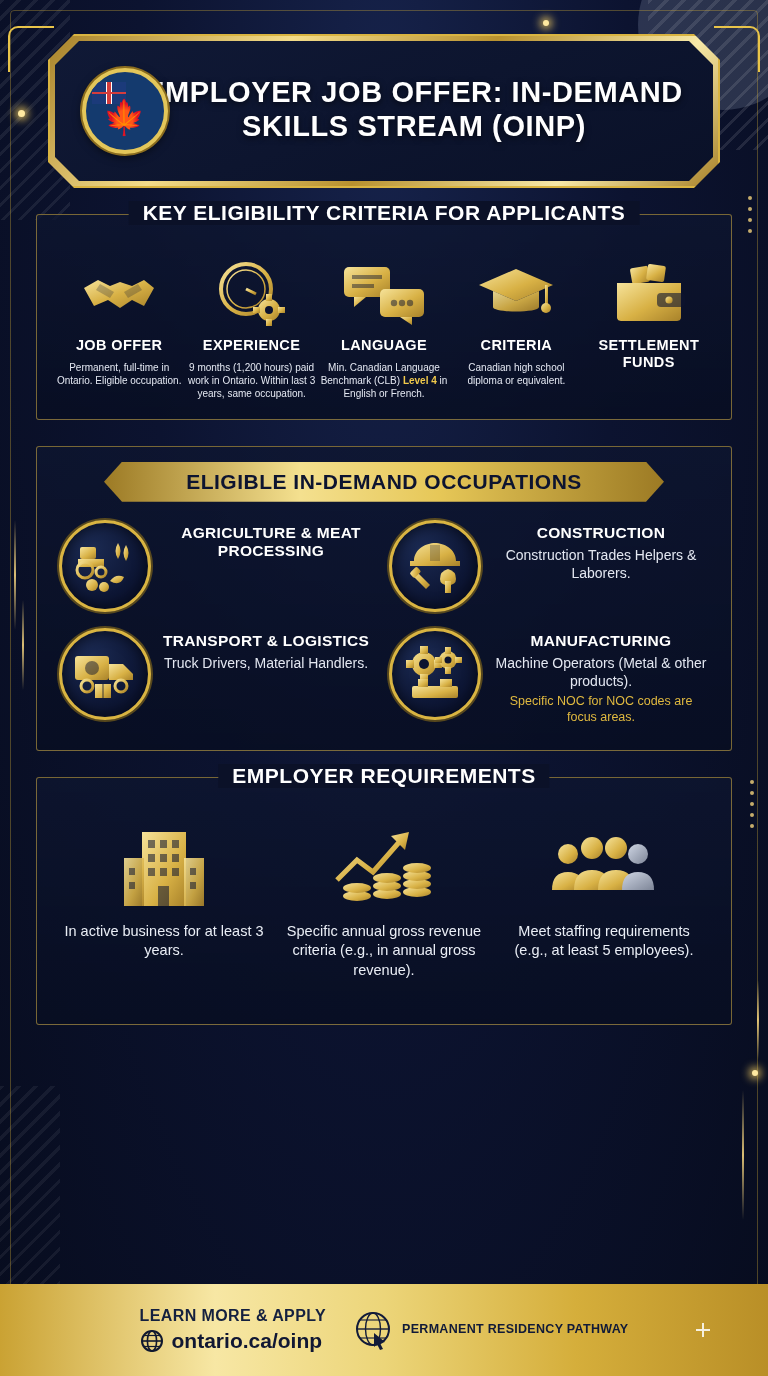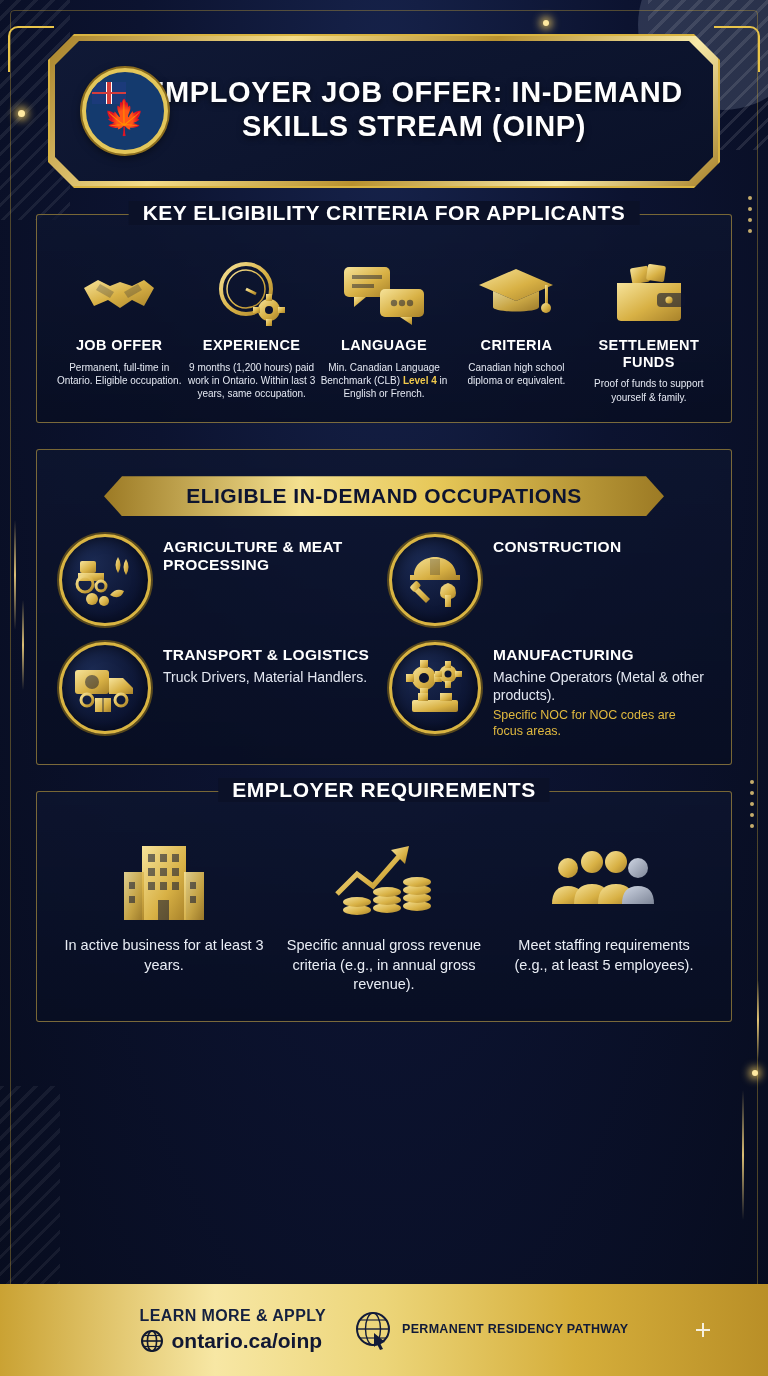--- a/index.html
+++ b/index.html
@@ -123,42 +123,42 @@
     background: #0b1128;
     padding: 0 14px;
     color: #ffffff;
     font-size: 21px;
     font-weight: bold;
     letter-spacing: 0.5px;
     white-space: nowrap;
   }
 
   
-  .crit-row { display: flex; justify-content: space-between; gap: 4px; padding: 6px 4px 0 4px; }
+  .crit-row { display: flex; justify-content: center; gap: 4px; padding: 6px 4px 0 4px; }
   .crit { width: 132px; text-align: center; }
   .crit .ico { height: 86px; display:flex; align-items:center; justify-content:center; }
   .crit h4 {
     color: #ffffff; font-size: 14.5px; font-weight: bold; letter-spacing: 0.4px;
     margin-bottom: 7px; line-height: 1.15;
   }
   .crit p { color: #e4e8f2; font-size: 10px; line-height: 1.34; }
   .hl { color: #f0c94b; font-weight: bold; }
 
   
   .occ-banner {
     position: relative;
     margin: 0 auto 18px auto;
     width: 560px; height: 40px;
     background: linear-gradient(90deg, #9c7a24, #f4e08f 35%, #e6c757 60%, #9c7a24);
     clip-path: polygon(18px 0, calc(100% - 18px) 0, 100% 50%, calc(100% - 18px) 100%, 18px 100%, 0 50%);
     display: flex; align-items: center; justify-content: center;
     color: #0d1430; font-size: 21px; font-weight: bold; letter-spacing: 0.5px;
   }
   .occ-grid { display: grid; grid-template-columns: 1fr 1fr; gap: 16px 10px; padding: 0 8px 6px 8px; }
-  .occ { display: flex; gap: 12px; align-items: flex-start; }
+  .occ { display: flex; gap: 12px; align-items: flex-start; text-align: center; }
   .occ-ico {
     flex: 0 0 auto; width: 92px; height: 92px; border-radius: 50%;
     background: radial-gradient(circle at 35% 30%, #1b2a52, #0b1330 70%);
     border: 3px solid #d9b441;
     box-shadow: 0 0 0 2px rgba(120,95,25,0.7), inset 0 0 14px rgba(0,0,0,0.6);
     display:flex; align-items:center; justify-content:center;
   }
   .occ-txt { padding-top: 4px; }
   .occ-txt h4 { color: #ffffff; font-size: 15.5px; font-weight: bold; line-height: 1.16; margin-bottom: 4px; letter-spacing: .3px;}
   .occ-txt p { color: #e3e7f1; font-size: 14px; line-height: 1.3; }
@@ -344,27 +344,26 @@
                 </linearGradient>
               </defs>
             <rect x="20" y="4" width="18" height="16" rx="2" fill="url(#g5)" transform="rotate(-10 29 12)"></rect>
             <rect x="36" y="2" width="18" height="16" rx="2" fill="url(#g5)" transform="rotate(8 45 10)"></rect>
             <path d="M6 20 L70 20 L70 54 C70 57 68 58 65 58 L11 58 C8 58 6 57 6 54 Z" fill="url(#g5)"></path>
             <rect x="46" y="30" width="28" height="14" rx="4" fill="#0d1430" opacity=".6"></rect>
             <circle cx="58" cy="37" r="3.6" fill="url(#g5)"></circle>
           </svg>
         </div>
         <h4>SETTLEMENT FUNDS</h4>
-        <p>Proof of funds to support yourself &amp; family.</p>
       </div>
 
     </div>
   </div>
 
-  <div class="section" style="padding-top:26px;">
+  <div class="section" style="padding-top:15px;">
     <div class="occ-banner">ELIGIBLE IN-DEMAND OCCUPATIONS</div>
 
     <div class="occ-grid">
 
       <div class="occ">
         <div class="occ-ico">
           <svg width="62" height="58" viewBox="0 0 62 58">
             <defs>
                 <linearGradient id="o1" x1="0" y1="0" x2="1" y2="1">
               <stop offset="0" stop-color="#f6e39a"></stop>
@@ -401,20 +400,21 @@
             <path d="M10 24 C10 12 22 6 31 6 C40 6 52 12 52 24 L56 24 L56 29 L6 29 L6 24 Z" fill="url(#o2)"></path>
             <rect x="26" y="8" width="10" height="16" fill="#0d1430" opacity=".25"></rect>
             <path d="M12 34 L26 48 L22 52 L8 38 Z" fill="url(#o2)"></path>
             <rect x="6" y="32" width="10" height="7" rx="2" fill="url(#o2)" transform="rotate(-45 11 35)"></rect>
             <path d="M44 32 q8 2 8 10 q0 6-8 6 q-8 0-8-6 q0-8 8-10" fill="url(#o2)"></path>
             <rect x="41" y="44" width="6" height="12" fill="url(#o2)"></rect>
           </svg>
         </div>
         <div class="occ-txt">
           <h4>CONSTRUCTION</h4>
+          <p>Construction Trades Helpers &amp; Laborers.</p>
         </div>
       </div>
 
       <div class="occ">
         <div class="occ-ico">
           <svg width="64" height="52" viewBox="0 0 64 52">
             <defs>
                 <linearGradient id="o3" x1="0" y1="0" x2="1" y2="1">
               <stop offset="0" stop-color="#f6e39a"></stop>
                   <stop offset="0.6" stop-color="#d8b145"></stop>
@@ -468,21 +468,21 @@
         <div class="occ-txt">
           <h4>MANUFACTURING</h4>
           <p>Machine Operators (Metal &amp; other products).</p>
           <div class="occ-note">Specific NOC for NOC codes are focus areas.</div>
         </div>
       </div>
 
     </div>
   </div>
 
-  <div class="section" style="margin-bottom:0; padding-bottom:20px;">
+  <div class="section" style="margin-bottom:0; padding-bottom:38px;">
     <div class="section-title">EMPLOYER REQUIREMENTS</div>
 
     <div class="emp-row">
 
       <div class="emp">
         <div class="ico">
           <svg width="96" height="86" viewBox="0 0 96 86">
             <defs>
                 <linearGradient id="e1" x1="0" y1="0" x2="1" y2="1">
               <stop offset="0" stop-color="#f6e39a"></stop>

